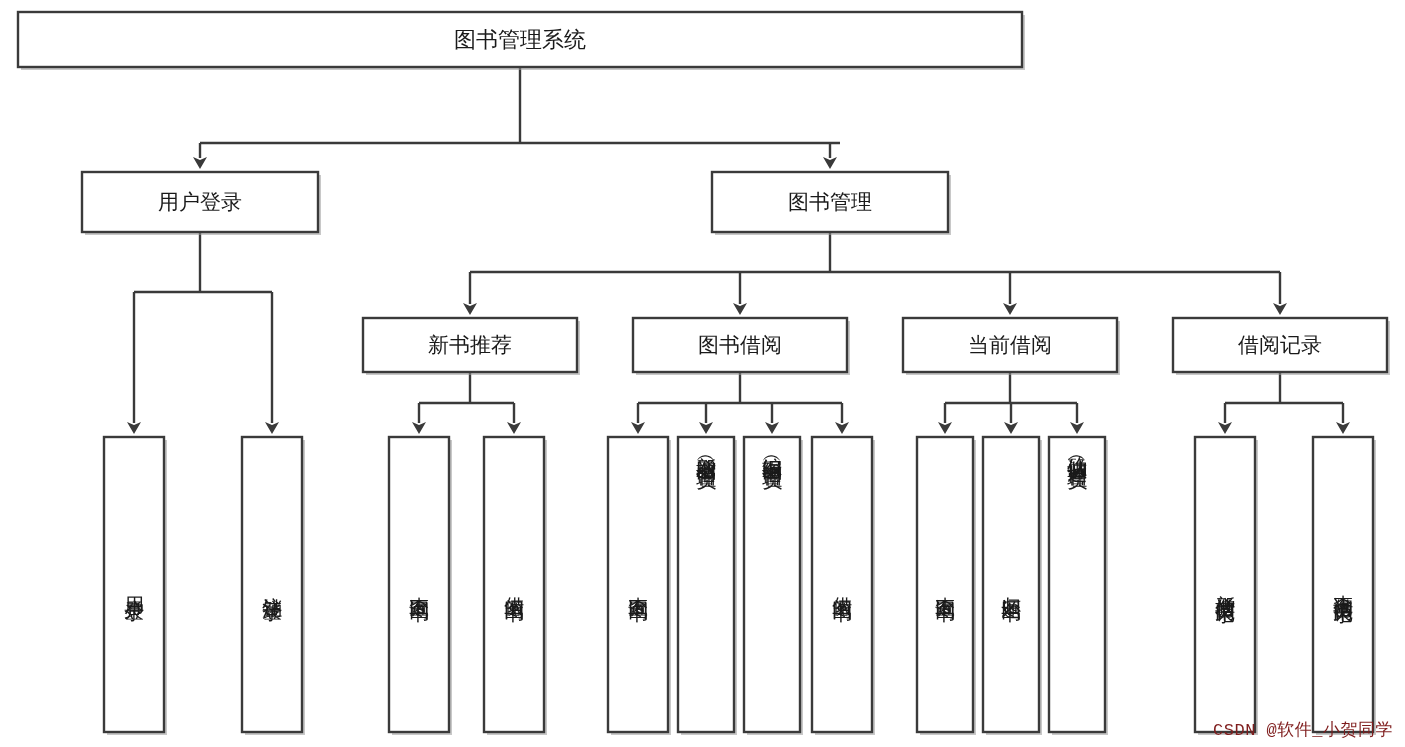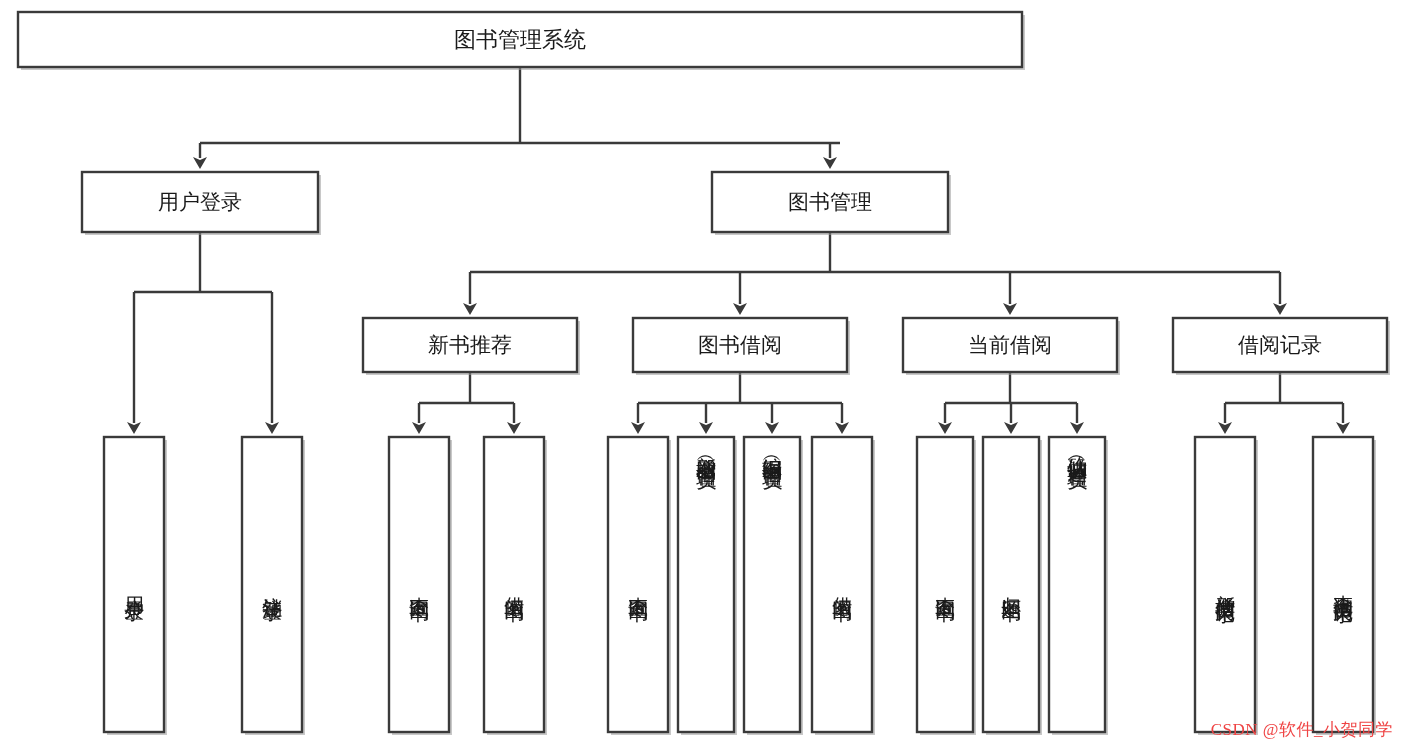--- a/index.html
+++ b/index.html
@@ -69,23 +69,23 @@
     line-height: 1.28;
     letter-spacing: 2px;
     color: #1a1a1a;
     white-space: nowrap;
     text-align: center;
   }
   .watermark {
     position: absolute;
     right: 12px;
     bottom: 6px;
-    font-family: Liberation Serif, serif;
+    font-family: Liberation Mono, monospace;
     font-size: 17px;
-    color: #ef4444;
+    color: #7f1d1d;
     letter-spacing: 0.5px;
     white-space: nowrap;
   }
 </style>
 </head>
 <body>
 
 <div id="diagram-root">
 
   <svg id="tree-svg" viewBox="0 0 1405 747">

